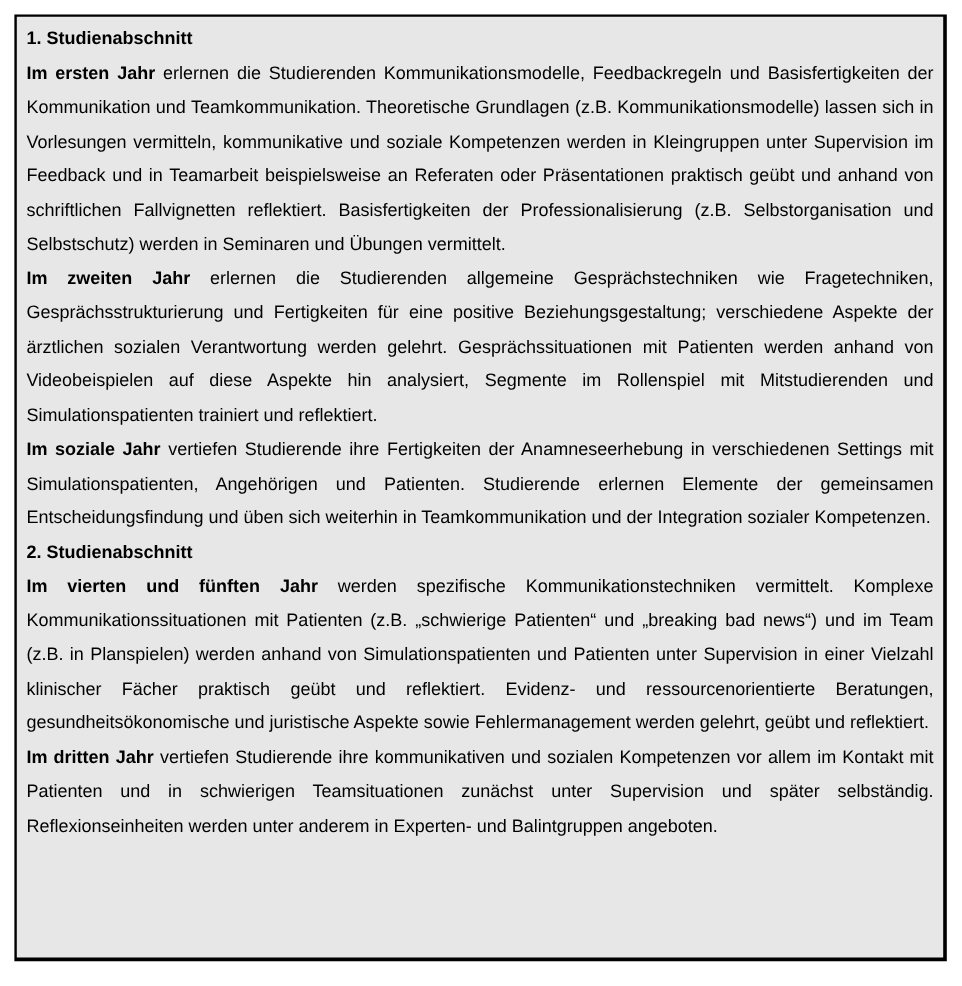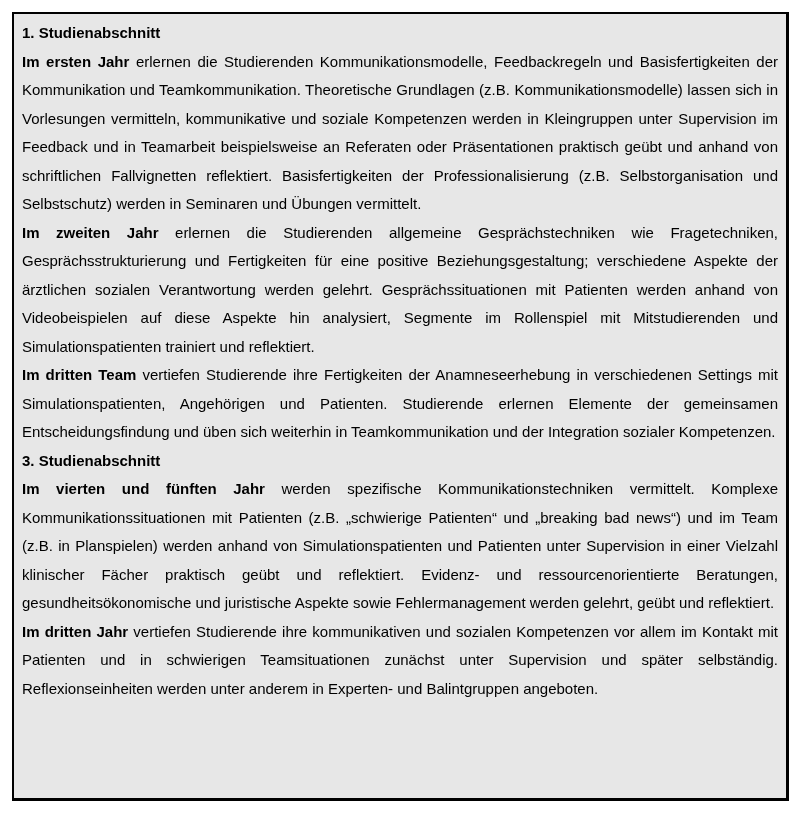--- a/index.html
+++ b/index.html
@@ -48,22 +48,22 @@
 
 <div class="page">
   <div class="textbox">
 
     <p><strong>1. Studienabschnitt</strong><span></span></p>
 
     <p><strong>Im ersten Jahr</strong><span> erlernen die Studierenden Kommunikationsmodelle, Feedbackregeln und Basisfertigkeiten der Kommunikation und Teamkommunikation. Theoretische Grundlagen (z.B. Kommunikationsmodelle) lassen sich in Vorlesungen vermitteln, kommunikative und soziale Kompetenzen werden in Kleingruppen unter Supervision im Feedback und in Teamarbeit beispielsweise an Referaten oder Präsentationen praktisch geübt und anhand von schriftlichen Fallvignetten reflektiert. Basisfertigkeiten der Professionalisierung (z.B. Selbstorganisation und Selbstschutz) werden in Seminaren und Übungen vermittelt.</span></p>
 
     <p><strong>Im zweiten Jahr</strong><span> erlernen die Studierenden allgemeine Gesprächstechniken wie Fragetechniken, Gesprächsstrukturierung und Fertigkeiten für eine positive Beziehungsgestaltung; verschiedene Aspekte der ärztlichen sozialen Verantwortung werden gelehrt. Gesprächssituationen mit Patienten werden anhand von Videobeispielen auf diese Aspekte hin analysiert, Segmente im Rollenspiel mit Mitstudierenden und Simulationspatienten trainiert und reflektiert.</span></p>
 
-    <p><strong>Im dritten Team</strong><span> vertiefen Studierende ihre Fertigkeiten der Anamneseerhebung in verschiedenen Settings mit Simulationspatienten, Angehörigen und Patienten. Studierende erlernen Elemente der gemeinsamen Entscheidungsfindung und üben sich weiterhin in Teamkommunikation und der Integration sozialer Kompetenzen.</span></p>
+    <p><strong>Im soziale Jahr</strong><span> vertiefen Studierende ihre Fertigkeiten der Anamneseerhebung in verschiedenen Settings mit Simulationspatienten, Angehörigen und Patienten. Studierende erlernen Elemente der gemeinsamen Entscheidungsfindung und üben sich weiterhin in Teamkommunikation und der Integration sozialer Kompetenzen.</span></p>
 
-    <p><strong>3. Studienabschnitt</strong><span></span></p>
+    <p><strong>2. Studienabschnitt</strong><span></span></p>
 
     <p><strong>Im vierten und fünften Jahr</strong><span> werden spezifische Kommunikationstechniken vermittelt. Komplexe Kommunikationssituationen mit Patienten (z.B. „schwierige Patienten“ und „breaking bad news“) und im Team (z.B. in Planspielen) werden anhand von Simulationspatienten und Patienten unter Supervision in einer Vielzahl klinischer Fächer praktisch geübt und reflektiert. Evidenz- und ressourcenorientierte Beratungen, gesundheitsökonomische und juristische Aspekte sowie Fehlermanagement werden gelehrt, geübt und reflektiert.</span></p>
 
     <p><strong>Im dritten Jahr</strong><span> vertiefen Studierende ihre kommunikativen und sozialen Kompetenzen  vor allem im Kontakt mit Patienten und in schwierigen Teamsituationen zunächst unter Supervision und später selbständig. Reflexionseinheiten werden unter anderem in Experten- und Balintgruppen angeboten.</span></p>
 
   </div>
 </div>
 
 </body></html>

